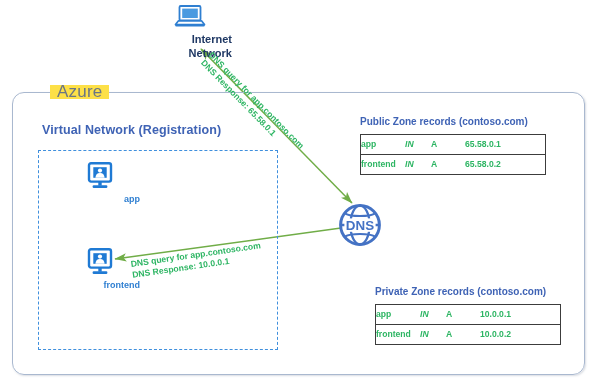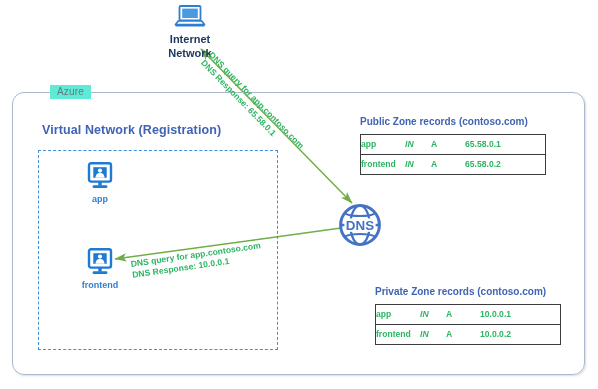--- a/index.html
+++ b/index.html
@@ -33,23 +33,23 @@
     border: 1.5px solid #a9b8cf;
     border-radius: 12px;
     box-sizing: border-box;
     background: transparent;
     box-shadow: 1px 1px 2px rgba(120,130,150,0.28);
   }
   .azure-label {
     position: absolute;
     left: 50px;
     top: 85px;
-    background: #5eead4;
+    background: #fde047;
     padding: 0 7px;
-    font-size: 10px;
+    font-size: 17px;
     color: #6b7684;
     letter-spacing: 0.2px;
     line-height: 14px;
   }
 
   
   .vnet-title {
     position: absolute;
     left: 42px;
     top: 123px;
@@ -65,21 +65,21 @@
     top: 150px;
     width: 240px;
     height: 200px;
     border: 1.4px dashed #3f8fdd;
     box-sizing: border-box;
   }
 
   
   .node {
     position: absolute;
-    text-align: center;
+    text-align: right;
     width: 80px;
   }
   .node .label {
     font-size: 9px;
     color: #2f7fd1;
     font-weight: 600;
     margin-top: 2px;
     line-height: 11px;
   }
   .node.client .label {

